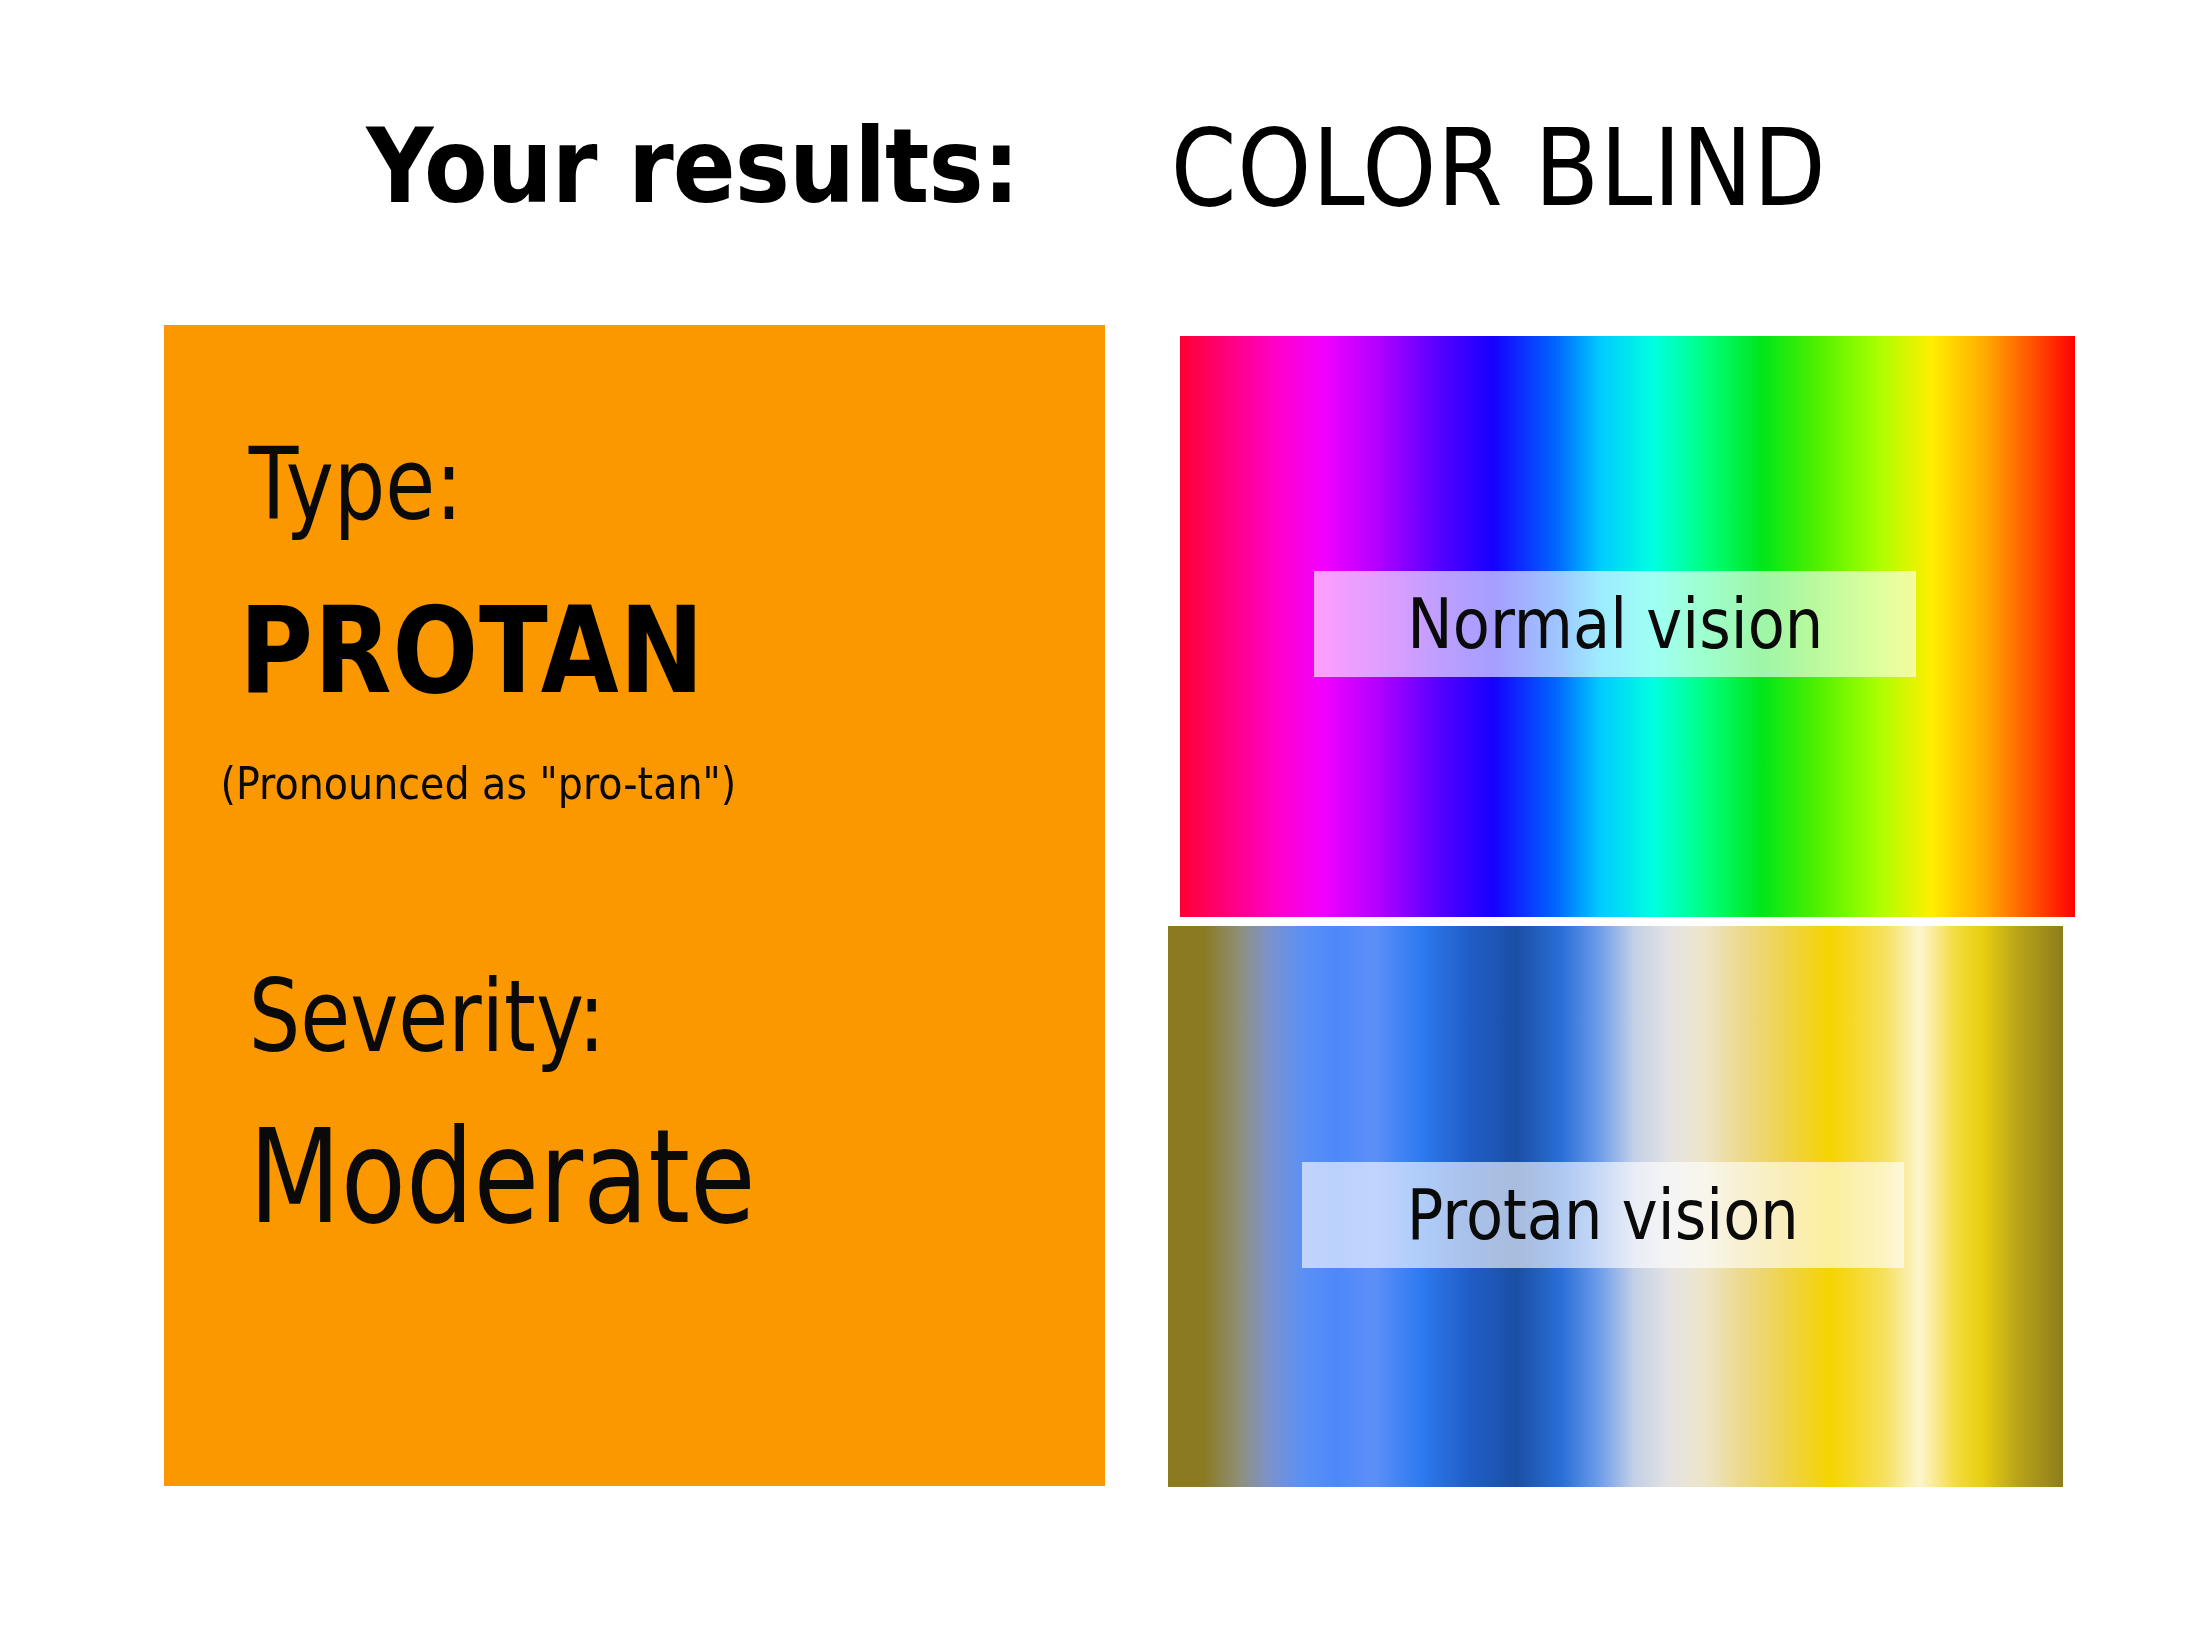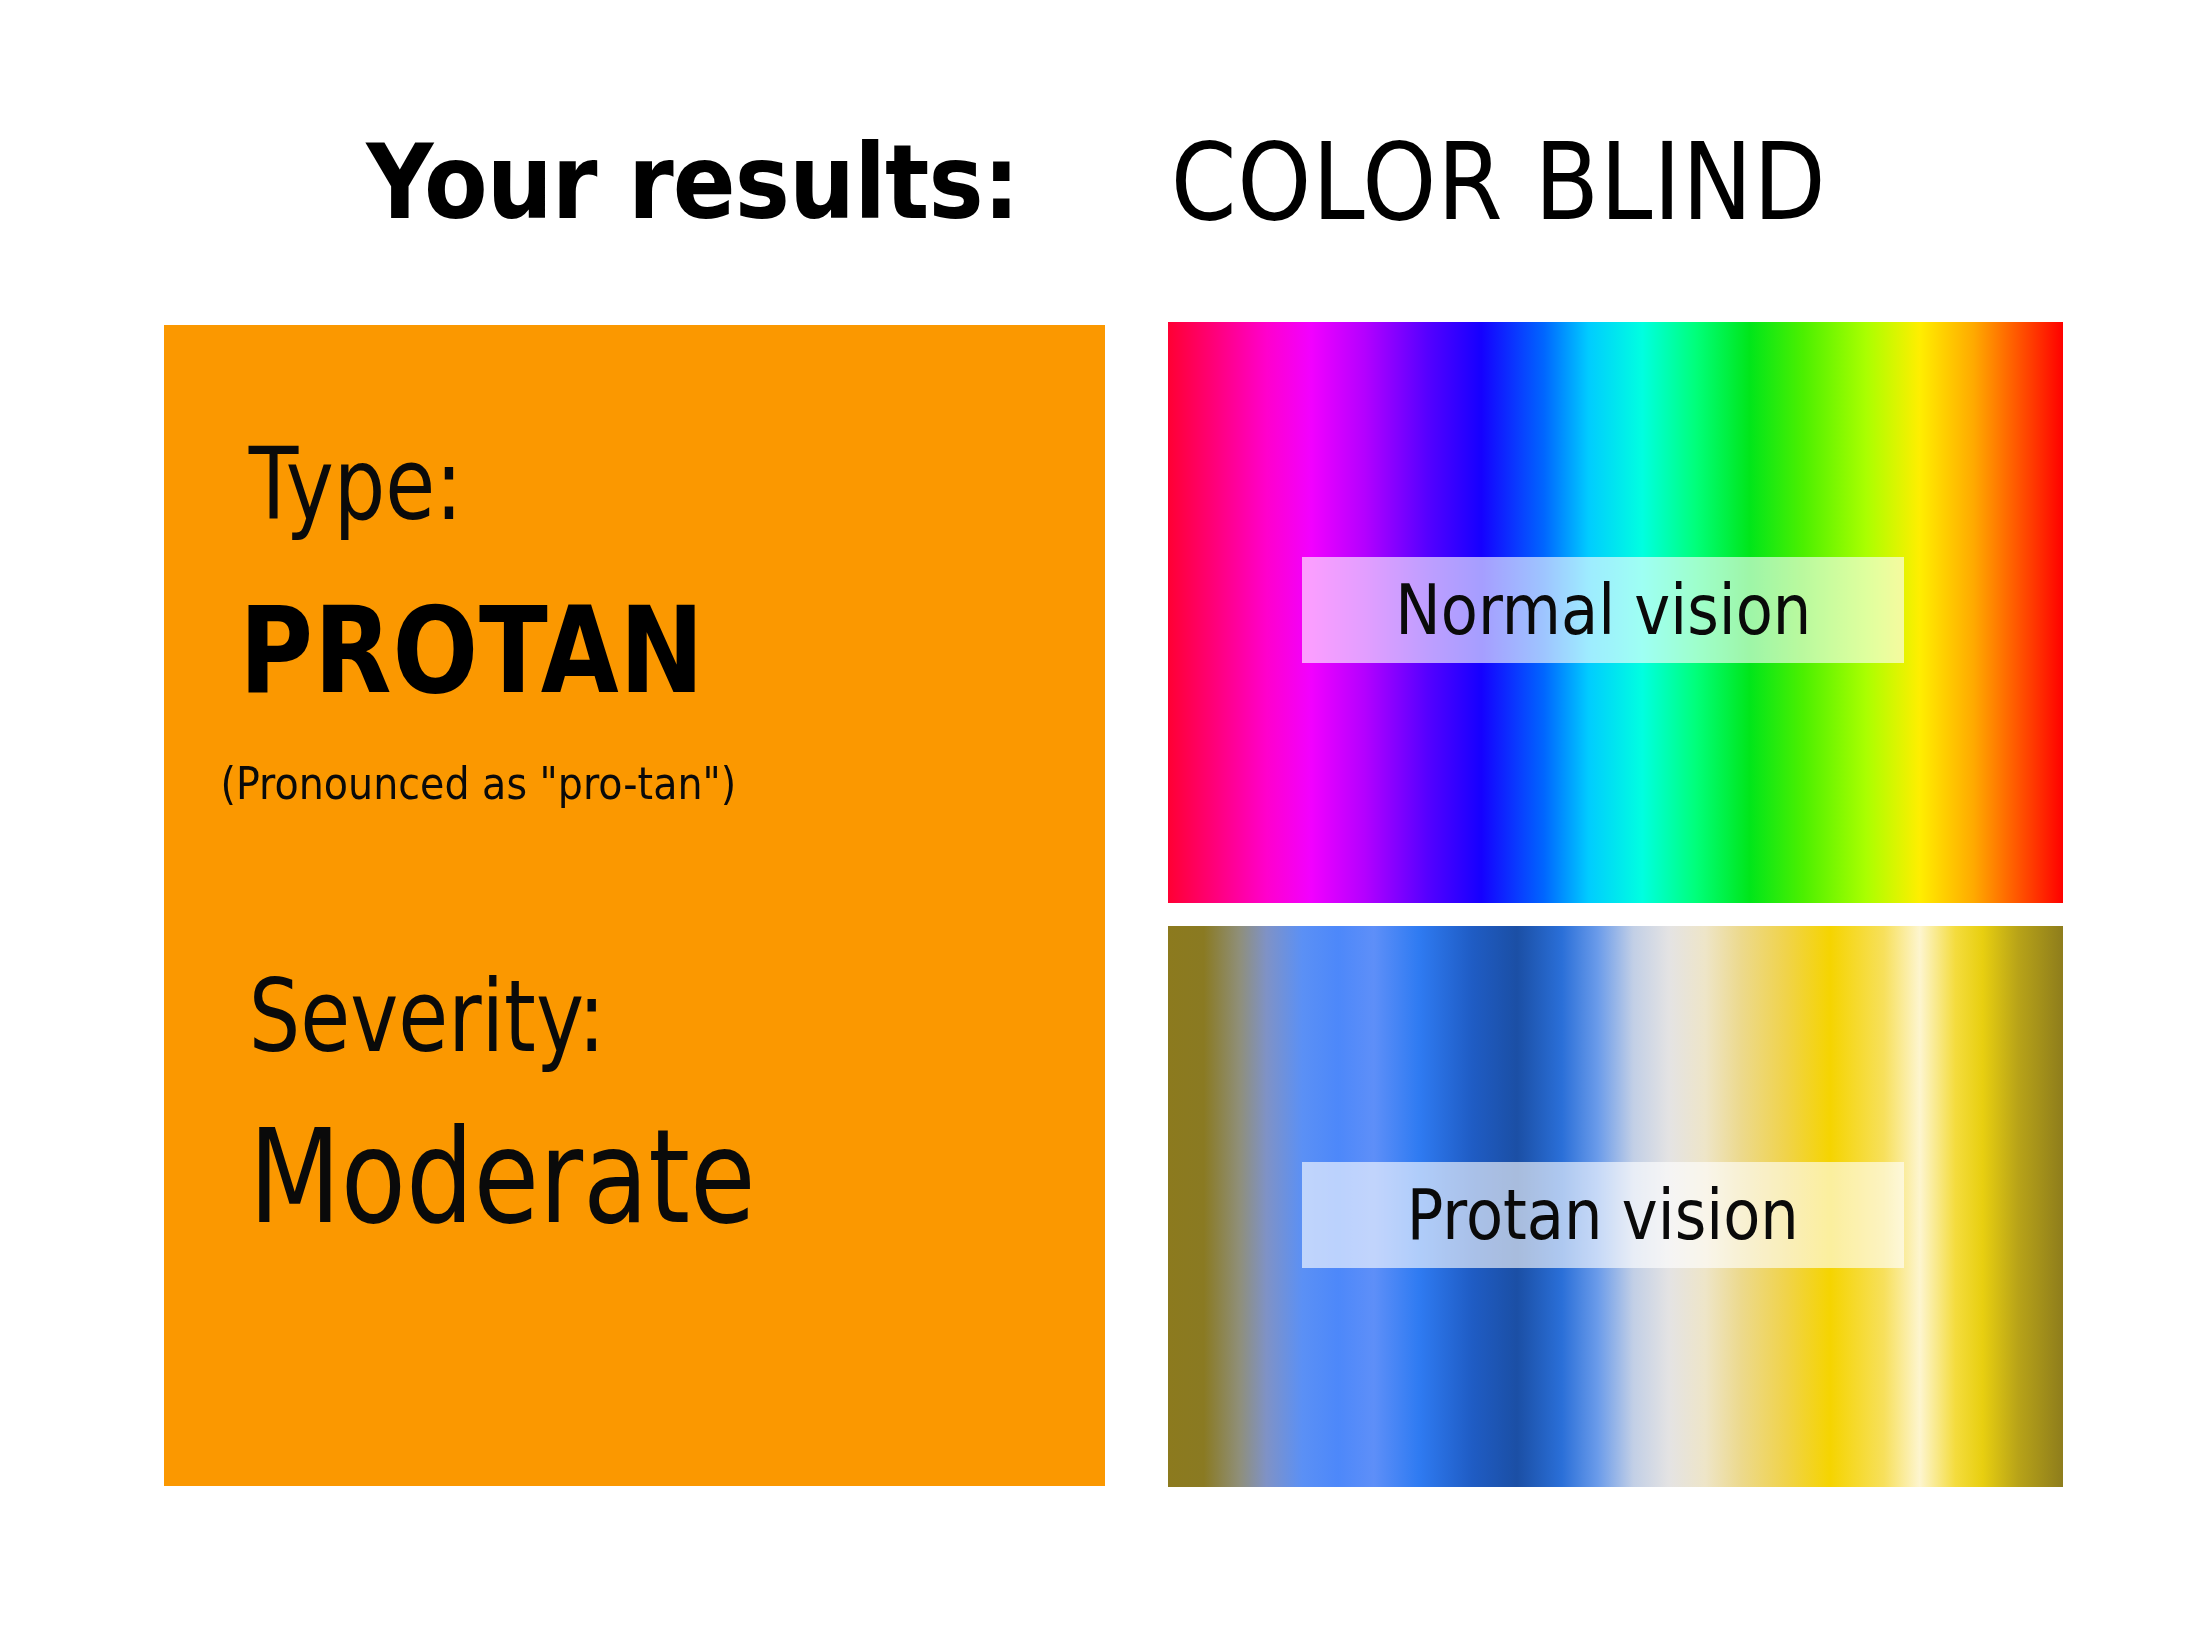--- a/index.html
+++ b/index.html
@@ -17,21 +17,21 @@
   }
 
   
   .header {
     position: absolute;
     left: 0;
     top: 115px;
     width: 2202px;
     height: 134px;
     display: flex;
-    align-items: center;
+    align-items: flex-start;
     justify-content: center;
     white-space: nowrap;
   }
   .header-results {
     font-family: "DejaVu Sans", sans-serif;
     font-weight: 700;
     font-size: 103px;
     line-height: 1;
     color: #000000;
     letter-spacing: -1px;
@@ -112,21 +112,21 @@
     transform: scaleX(0.82);
   }
 
   
   .swatch {
     position: absolute;
     left: 1168px;
     width: 895px;
   }
   .swatch-normal {
-    top: 322px;
+    top: 336px;
     height: 581px;
     background: linear-gradient(
       to right,
       #ff0033 0%,
       #ff0077 5%,
       #ff00cc 11%,
       #f200ff 16%,
       #b400ff 22%,
       #5500ff 29%,
       #1500ff 35%,
@@ -135,20 +135,21 @@
       #00ffe0 53%,
       #00ff7a 59%,
       #00e61a 65%,
       #4cf000 71%,
       #aaff00 78%,
       #ffee00 84%,
       #ffaa00 90%,
       #ff4400 96%,
       #ff0000 100%
     );
+    margin-left: 12px;
   }
   .swatch-protan {
     top: 926px;
     height: 561px;
     background: linear-gradient(
       to right,
       #8c7a1e 0%,
       #8a7a22 4%,
       #8f8f7a 8%,
       #7f92c6 11%,

